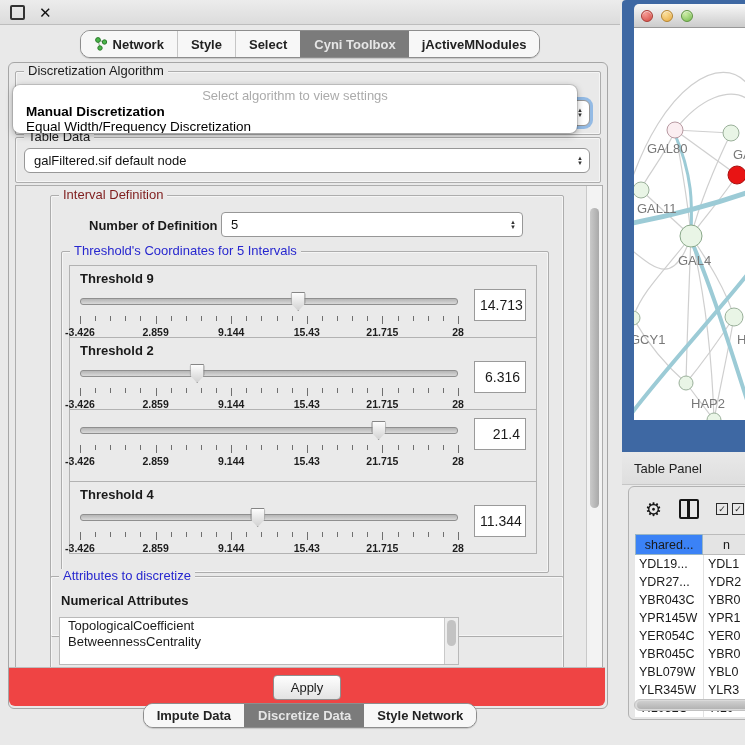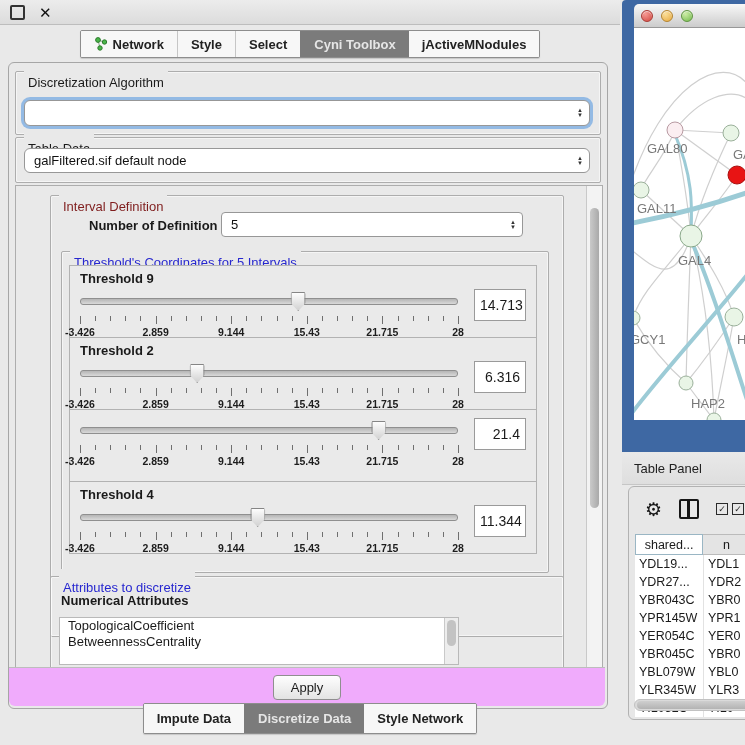--- a/index.html
+++ b/index.html
@@ -8,36 +8,36 @@
   .abs{position:absolute;}
 
   
   #control-panel{left:0;top:0;width:620px;height:745px;background:#e9e9e9;}
   #titlebar{left:0;top:0;width:620px;height:25px;background:linear-gradient(#ececec,#dcdcdc);
             border-bottom:1px solid #bdbdbd;display:flex;align-items:center;padding:0 10px;box-sizing:border-box;}
   #titlebar .title{flex:1;font-size:13px;color:#222;}
   .float-icon{width:11px;height:11px;border:2px solid #333;border-radius:2px;margin-right:14px;}
   .close-icon{font-size:15px;font-weight:bold;color:#111;line-height:11px;}
 
-  .tabgroup{display:inline-flex;border:1px solid #8d8d8d;border-radius:2px;overflow:hidden;
+  .tabgroup{display:inline-flex;border:1px solid #8d8d8d;border-radius:10px;overflow:hidden;
             background:#f7f7f7;box-shadow:0 1px 1px rgba(0,0,0,.15);}
   .tab{padding:0 13px;height:26px;display:flex;align-items:center;gap:5px;font-size:13px;
        font-weight:600;color:#222;border-left:1px solid #c6c6c6;background:#f7f7f7;white-space:nowrap;}
   .tab:first-child{border-left:none;}
   .tab.sel{background:#7b7b7b;color:#e6e6e6;border-left-color:#7b7b7b;}
   .tab.sel + .tab{border-left:none;}
   #tabbar{left:0;top:30px;width:620px;display:flex;justify-content:center;}
   #bottom-tabbar{left:0;top:703px;width:620px;display:flex;justify-content:center;}
-  #bottom-tabbar .tab{height:29px;}
+  #bottom-tabbar .tab{height:23px;}
 
   #content{left:8px;top:62px;width:598px;height:645px;border:1px solid #a6a6a6;border-radius:6px;
            background:#e9e9e9;}
 
   .group{position:absolute;border:1px solid #adadad;border-radius:2px;box-shadow:inset 0 0 0 1px rgba(255,255,255,.55);}
-  .gtitle{position:absolute;top:-8px;left:8px;background:#e9e9e9;padding:12px 4px;font-size:13px;line-height:14px;}
+  .gtitle{position:absolute;top:-8px;left:8px;background:#e9e9e9;padding:0 4px;font-size:13px;line-height:14px;}
   .gtitle.green{color:#7f1d1d;}
   .gtitle.blue{color:#2727cf;}
 
   .combo{background:#fff;border:1px solid #979797;border-radius:4px;display:flex;align-items:center;
          box-sizing:border-box;padding-left:9px;font-size:13px;color:#111;}
   .combo .spin{margin-left:auto;display:flex;flex-direction:column;align-items:center;
                padding:0 6px;font-size:6px;line-height:5px;color:#333;}
   .combo.focus{box-shadow:0 0 0 3px rgba(90,155,225,.6);}
 
   
@@ -65,21 +65,21 @@
           text-align:right;padding:0 5px;box-sizing:border-box;line-height:30px;}
 
   
   #attr-list{position:absolute;left:8px;top:40px;width:398px;height:46px;background:#fff;
              border:1px solid #b9b9b9;overflow:hidden;font-size:13px;}
   #attr-list .li{padding:0 8px;line-height:16px;}
   #attr-list .vtrack{width:13px;background:#ededed;}
   #attr-list .vthumb{left:2px;top:2px;height:26px;background:#c3c3c3;}
 
   #apply-row{left:0px;top:604px;width:596px;height:38px;border-top:1px solid #bdbdbd;
-             background:#f0abfc;display:flex;align-items:center;justify-content:center;border-radius:0 0 6px 6px;}
+             background:#ef4444;display:flex;align-items:center;justify-content:center;border-radius:0 0 6px 6px;}
   #apply-btn{width:66px;height:23px;background:linear-gradient(#fefefe,#e3e3e3);border:1px solid #8f8f8f;
              border-radius:4px;font-size:13px;display:flex;align-items:center;justify-content:center;}
 
   
   #popup{left:13px;top:85px;width:564px;height:48px;background:#fff;border-radius:7px;
          box-shadow:0 2px 7px rgba(0,0,0,.35),0 0 0 1px rgba(0,0,0,.12);z-index:30;overflow:hidden;}
   #popup .ph{text-align:center;color:#ababab;font-size:13px;line-height:17px;padding-top:2px;}
   #popup .it{font-size:13.5px;line-height:15px;padding-left:13px;color:#000;}
   #popup .it.b{font-weight:bold;}
 
@@ -103,21 +103,21 @@
   .gear{font-size:19px;color:#161616;line-height:19px;}
   .colsplit{width:16px;height:16px;border:2.5px solid #161616;border-radius:2px;position:relative;}
   .colsplit:before{content:"";position:absolute;left:6px;top:0;bottom:0;width:2.5px;background:#161616;}
   .cbpair{display:flex;gap:4px;}
   .cb{width:10px;height:10px;border:1.5px solid #2a2a2a;font-size:9px;line-height:10px;text-align:center;color:#2a2a2a;}
   #tp-table{position:absolute;left:6px;top:47px;width:134px;}
   .trow{display:flex;height:18px;line-height:18px;background:#fff;font-size:12.5px;}
   .trow .c1{width:74px;padding-left:4px;box-sizing:border-box;border-right:1px solid #e2e2e2;white-space:nowrap;overflow:hidden;}
   .trow .c2{width:70px;padding-left:4px;box-sizing:border-box;white-space:nowrap;overflow:hidden;}
   .thead{height:21px;line-height:21px;background:#e4e4e4;font-size:12.5px;}
-  .thead .h1{width:74px;text-align:center;background:#ffffff;border:1px solid #9ab6c4;box-sizing:border-box;}
+  .thead .h1{width:74px;text-align:center;background:#3b82f6;border:1px solid #9ab6c4;box-sizing:border-box;}
   .thead .h2{width:70px;padding-left:20px;box-sizing:border-box;background:#e4e4e4;border-top:1px solid #bbb;border-bottom:1px solid #bbb;}
   #tp-hscroll{position:absolute;left:5px;top:212px;width:130px;height:12px;background:#dadada;border-radius:6px;
               border:1px solid #c2c2c2;box-sizing:border-box;}
   #tp-hscroll .ht{position:absolute;left:2px;top:1px;height:8px;width:121px;border-radius:4px;background:linear-gradient(#cfcfcf,#b3b3b3);}
 
   svg text{font-family:"Liberation Sans","DejaVu Sans",sans-serif;}
 </style>
 </head>
 <body>
 
@@ -403,20 +403,25 @@
         </div>
       <div class="tab sel">
           <span>Discretize Data</span>
         </div>
       <div class="tab">
           <span>Style Network</span>
         </div>
     </div>
   </div>
 
+  <div id="popup" class="abs">
+    <div class="ph">Select algorithm to view settings</div>
+    <div class="it b">Manual Discretization</div>
+    <div class="it">Equal Width/Frequency Discretization</div>
+  </div>
 </div>
 
 <div id="netwin" class="abs">
   <div id="mac-titlebar">
     <span class="light red"></span>
     <span class="light yellow"></span>
     <span class="light green"></span>
   </div>
   <div id="canvas">
     <svg width="111" height="392" viewBox="0 0 111 392">

